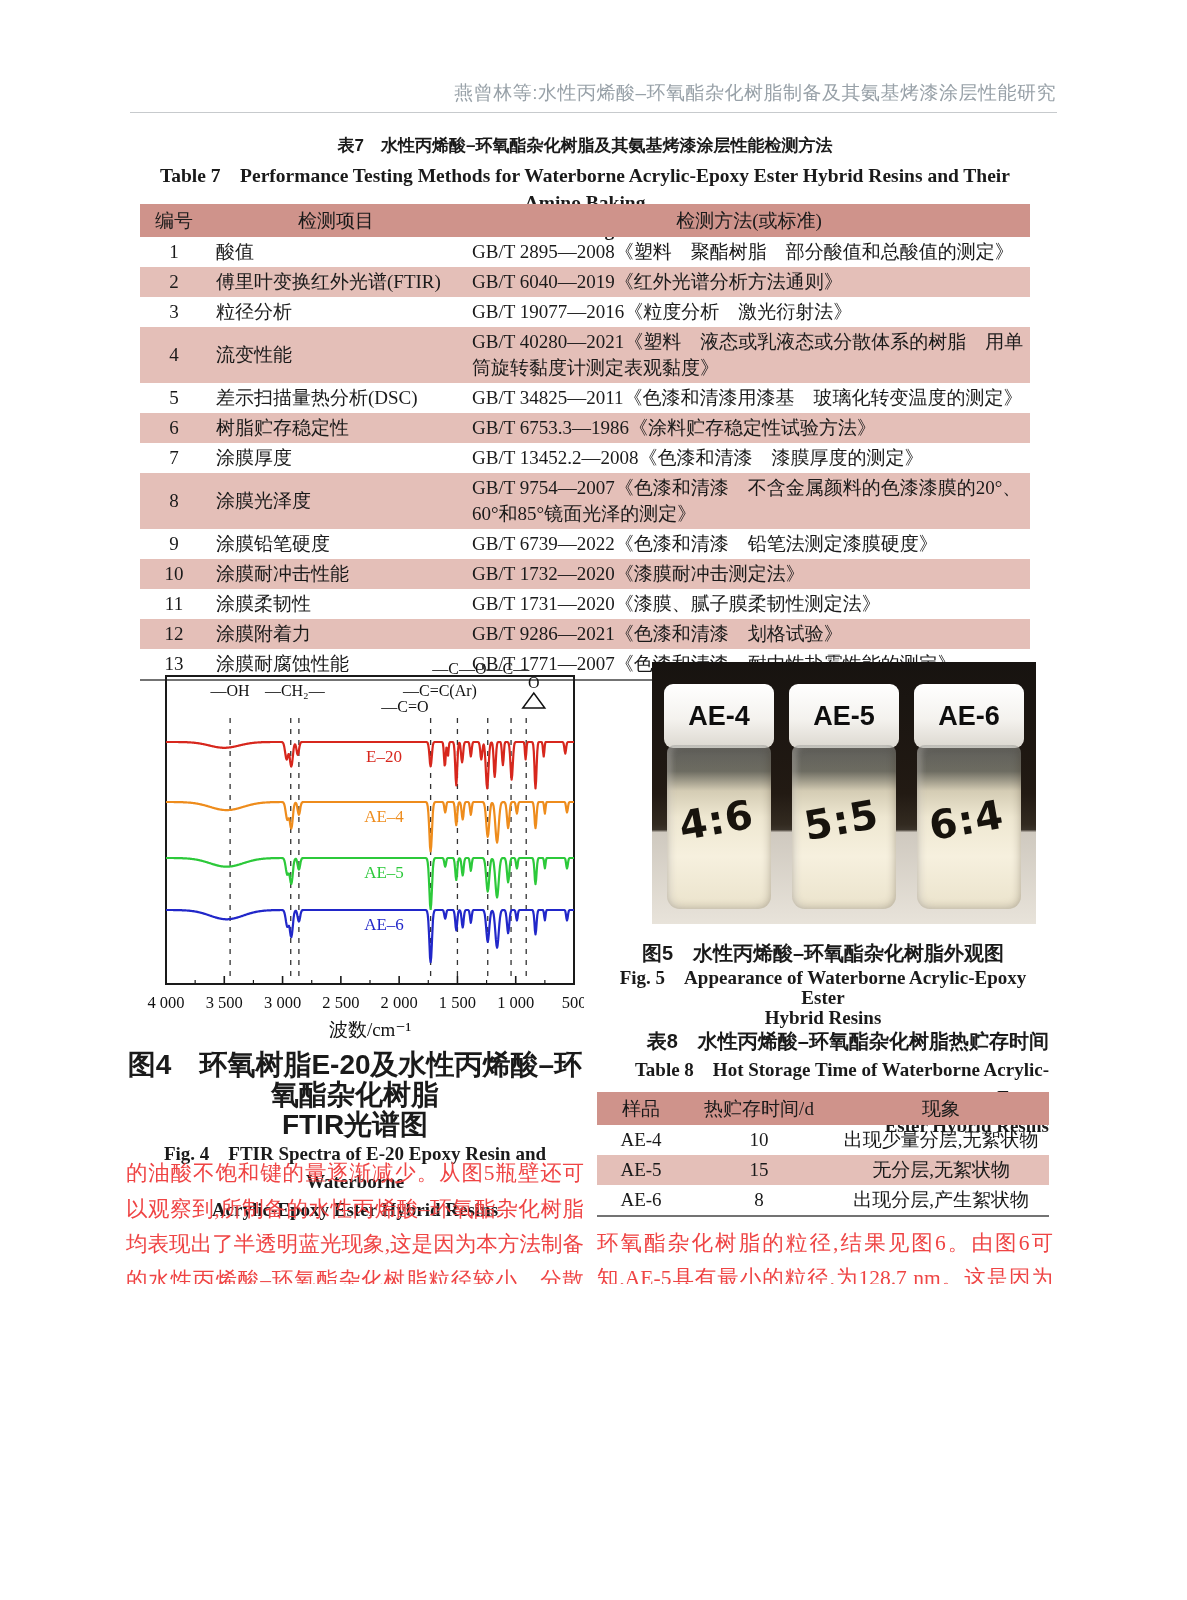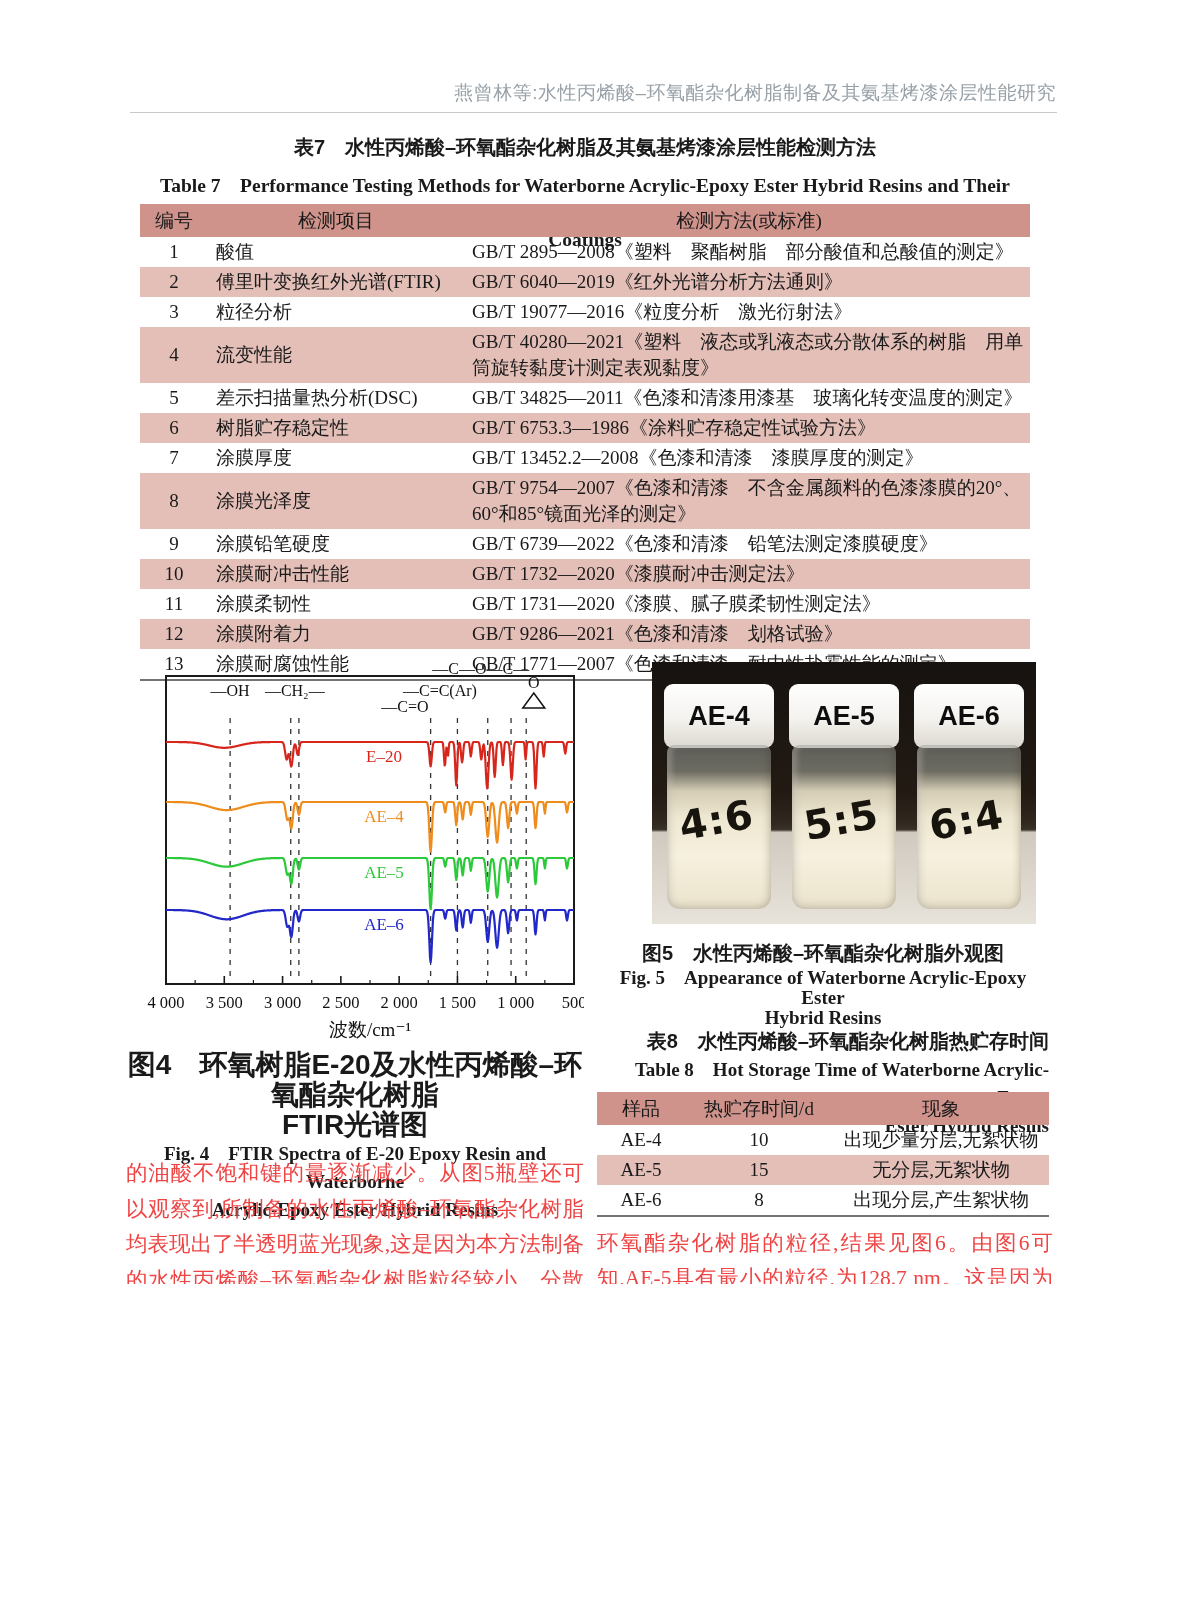--- a/index.html
+++ b/index.html
@@ -10,21 +10,21 @@
   .running-head{position:absolute;top:80px;right:131px;
     font-family:"Liberation Sans","DejaVu Sans",sans-serif;
     font-size:19px;color:#98a1a8;letter-spacing:.5px;}
   .head-rule{position:absolute;top:112px;left:130px;width:927px;height:1px;background:#c7cacd;}
 
   
   .cap-zh{font-family:"Liberation Sans","DejaVu Sans",sans-serif;font-weight:700;}
   .cap-en{font-family:"Liberation Serif","DejaVu Serif",serif;font-weight:700;}
 
   .t7-cap{position:absolute;top:134px;left:140px;width:890px;text-align:center;}
-  .t7-cap .cap-zh{font-size:20px;margin-bottom:11px;}
+  .t7-cap .cap-zh{font-size:17px;margin-bottom:5px;}
   .t7-cap .cap-en{font-size:19.5px;line-height:27px;}
 
   
   table{border-collapse:collapse;}
   .jtable{font-size:19px;border-bottom:2px solid #737373;}
   .jtable th{background:#cf938b;font-weight:400;height:31px;padding:1px 4px;}
   .jtable td{line-height:26px;padding:2px 4px;}
   .jtable tbody tr:nth-child(even) td{background:#e4bfb8;}
 
   .table7{position:absolute;top:204px;left:140px;width:890px;}

